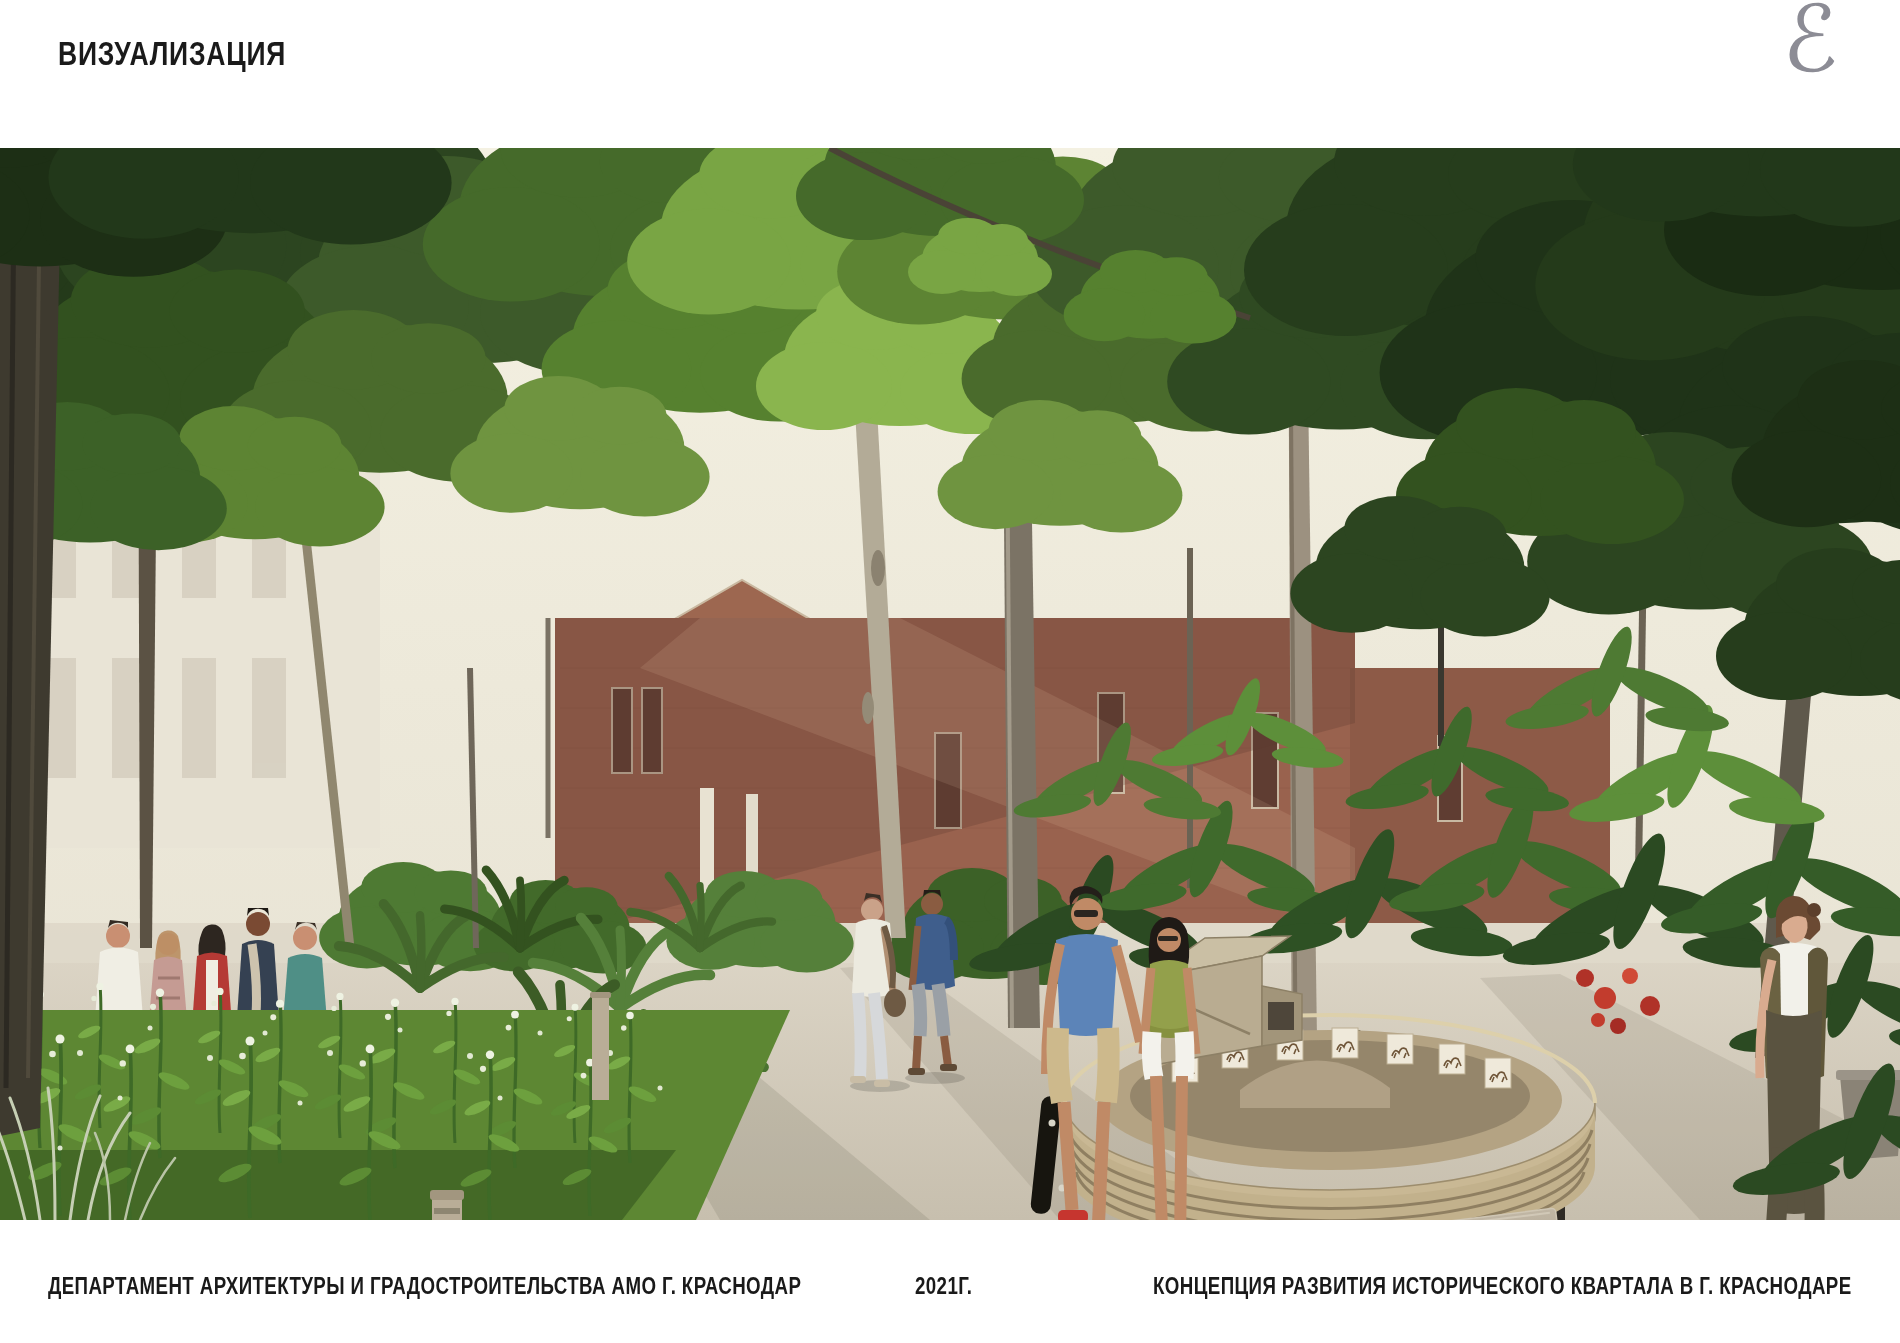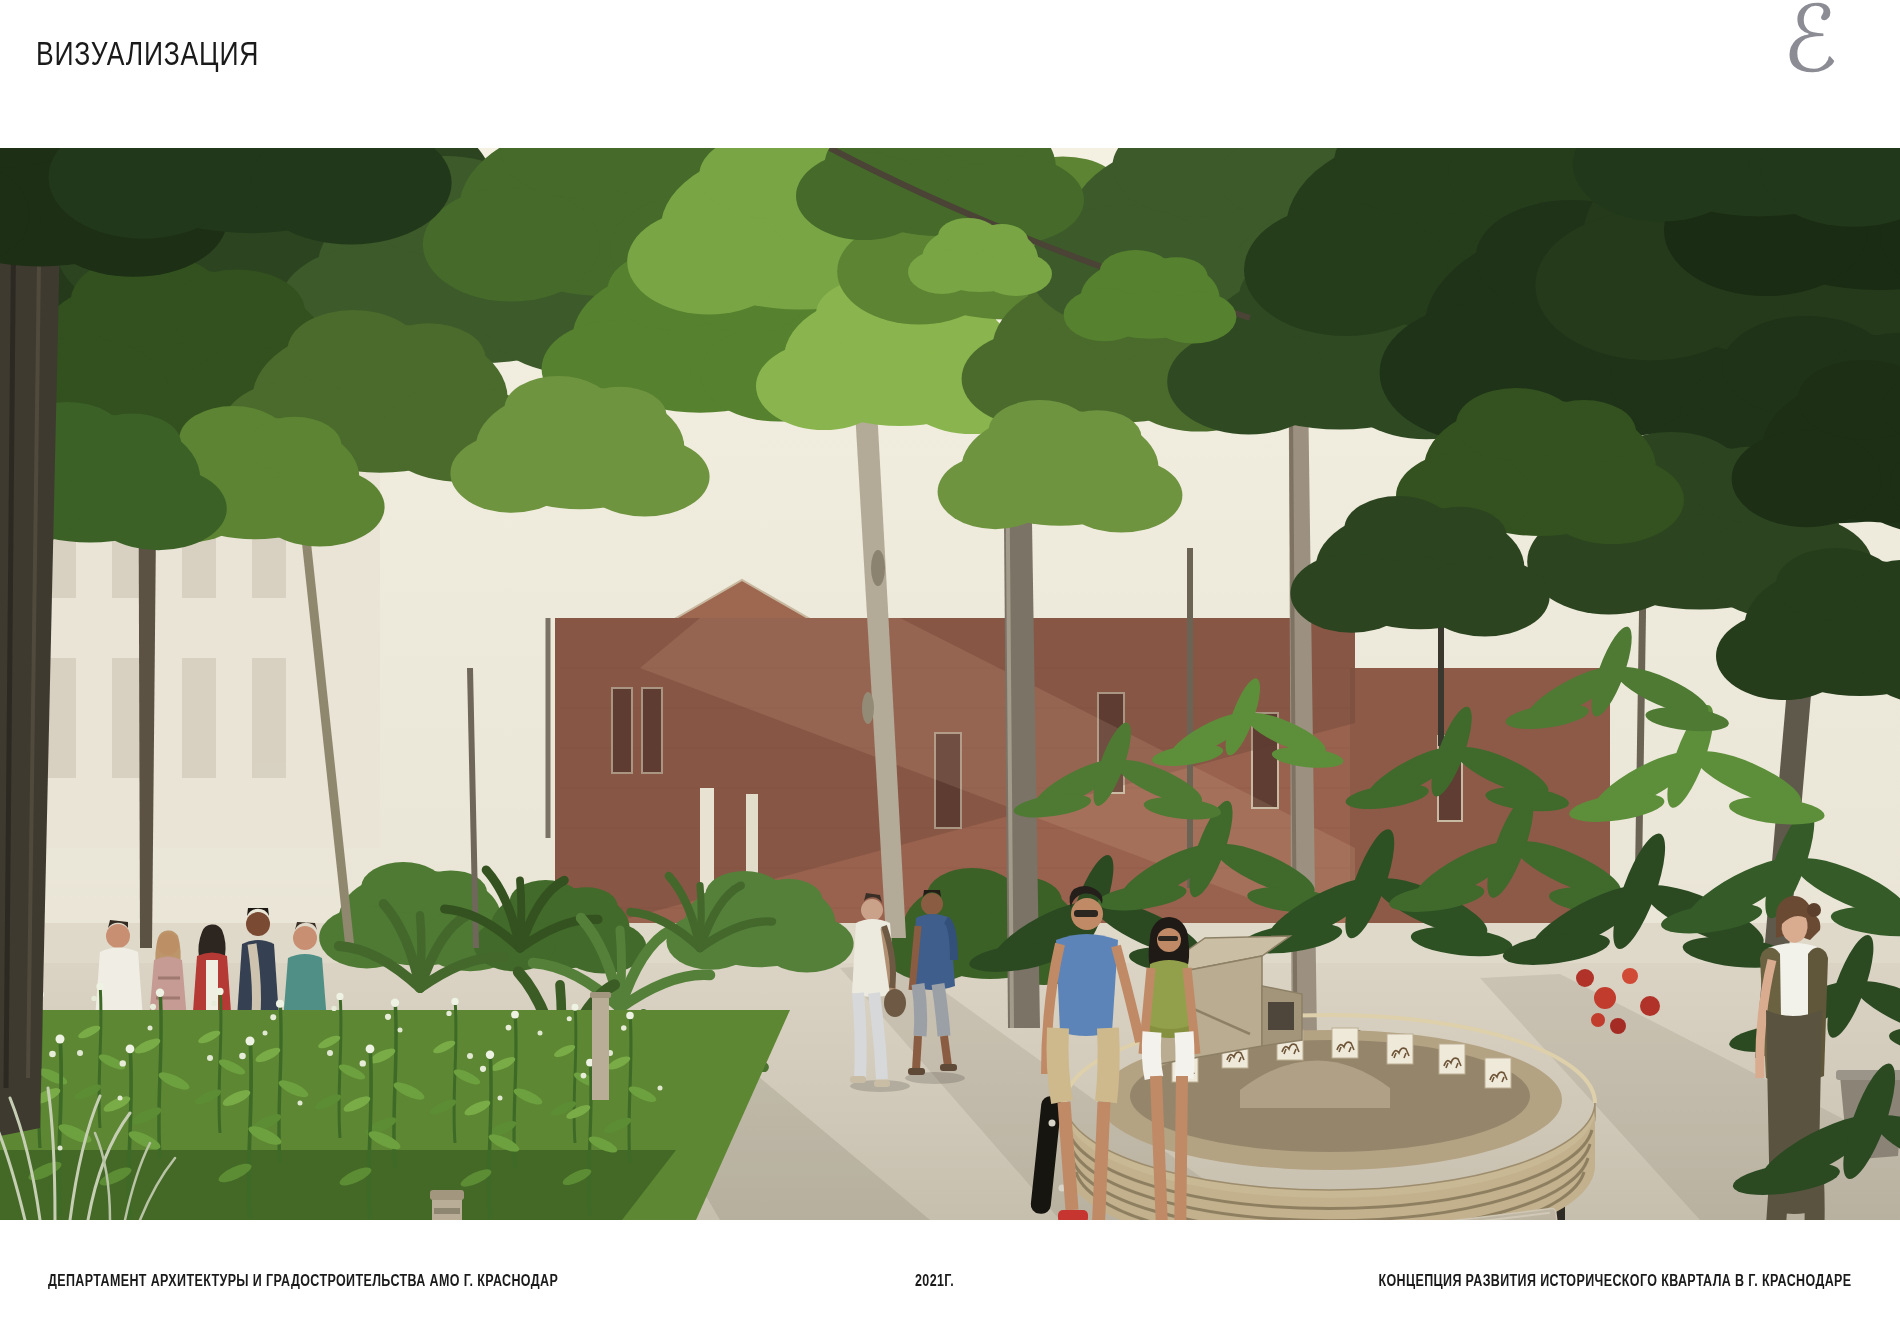--- a/index.html
+++ b/index.html
@@ -1,32 +1,32 @@
 <!DOCTYPE html>
 <html><head>
 <meta charset="utf-8">
 <style>
   html,body{margin:0;padding:0;}
   body{
     width:1900px;height:1343px;position:relative;overflow:hidden;
     background:#ffffff;font-family:"Liberation Sans",sans-serif;
   }
   .page-title{
-    position:absolute;left:36px;top:34px;font-size:34px;font-weight:normal;
+    position:absolute;left:58px;top:34px;font-size:34px;font-weight:bold;
     color:#1a1a1a;letter-spacing:1px;white-space:nowrap;
   }
   .cond{display:inline-block;transform:scaleX(.78);transform-origin:0 50%;}
   .cond-r{display:inline-block;transform:scaleX(.78);transform-origin:100% 50%;}
   .brand-logo{
     position:absolute;right:62px;top:-6px;font-size:92px;line-height:1;
     color:#8c8c95;font-family:"DejaVu Serif","DejaVu Sans",serif;font-style:italic;
   }
   .render-wrap{position:absolute;left:0;top:148px;width:1900px;height:1072px;}
   .footer-item{
-    position:absolute;top:1272px;font-size:16px;font-weight:bold;color:#1a1a1a;
+    position:absolute;top:1272px;font-size:24px;font-weight:bold;color:#1a1a1a;
     letter-spacing:.5px;white-space:nowrap;
   }
   .f-left{left:48px;}
   .f-center{left:915px;}
   .f-right{right:48px;text-align:right;}
   svg text{font-family:"Liberation Sans",sans-serif;}
 </style>
 </head>
 <body>
 

